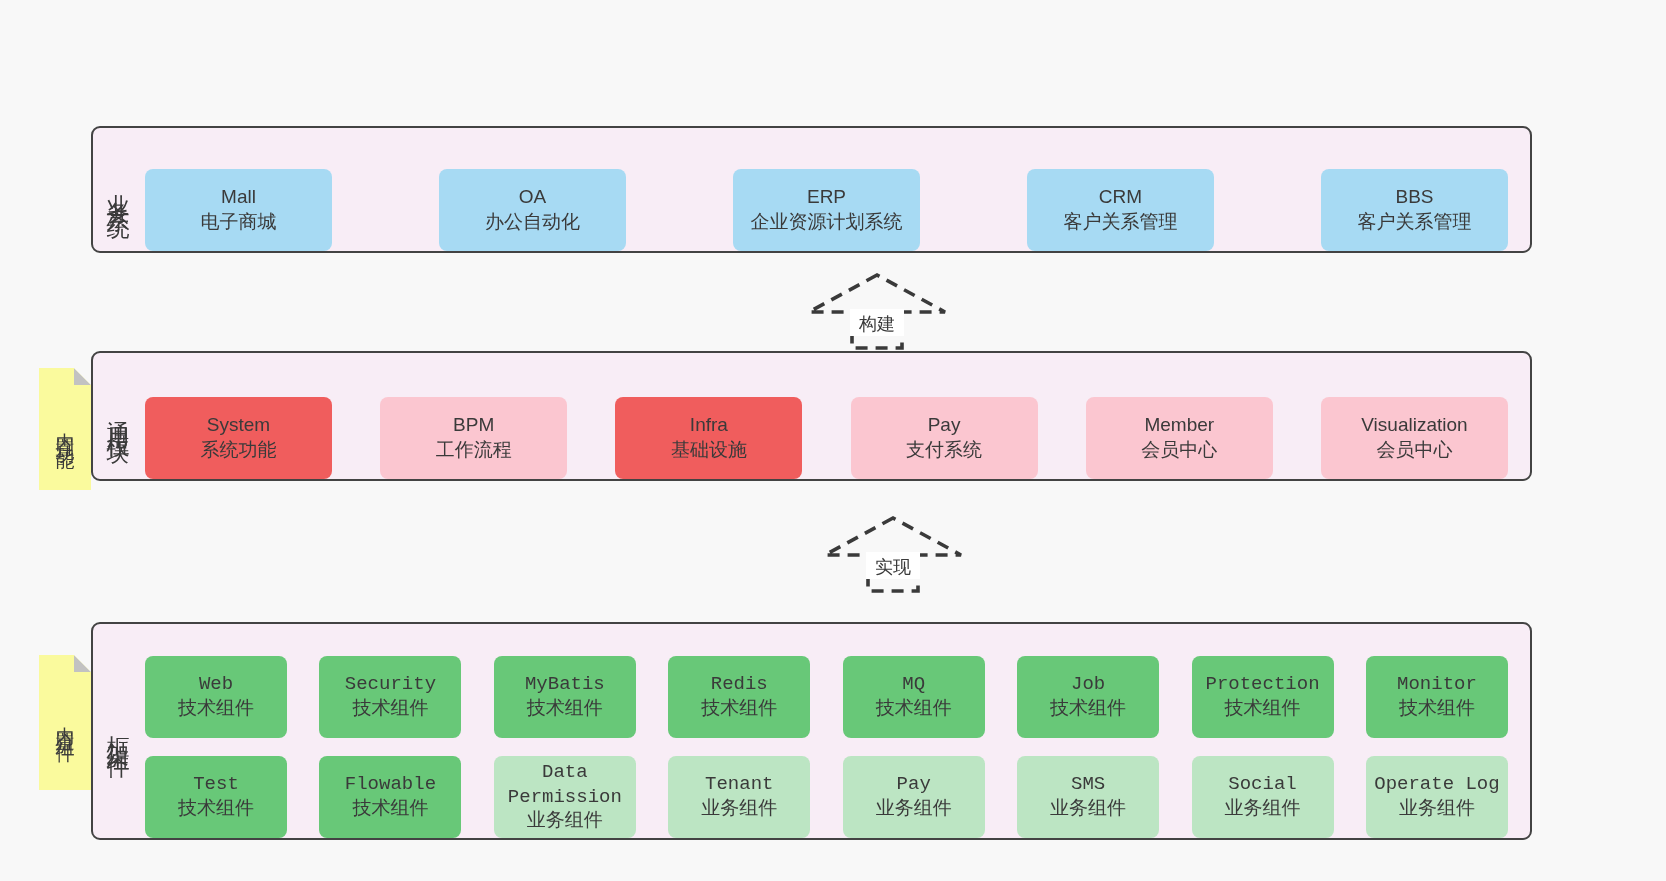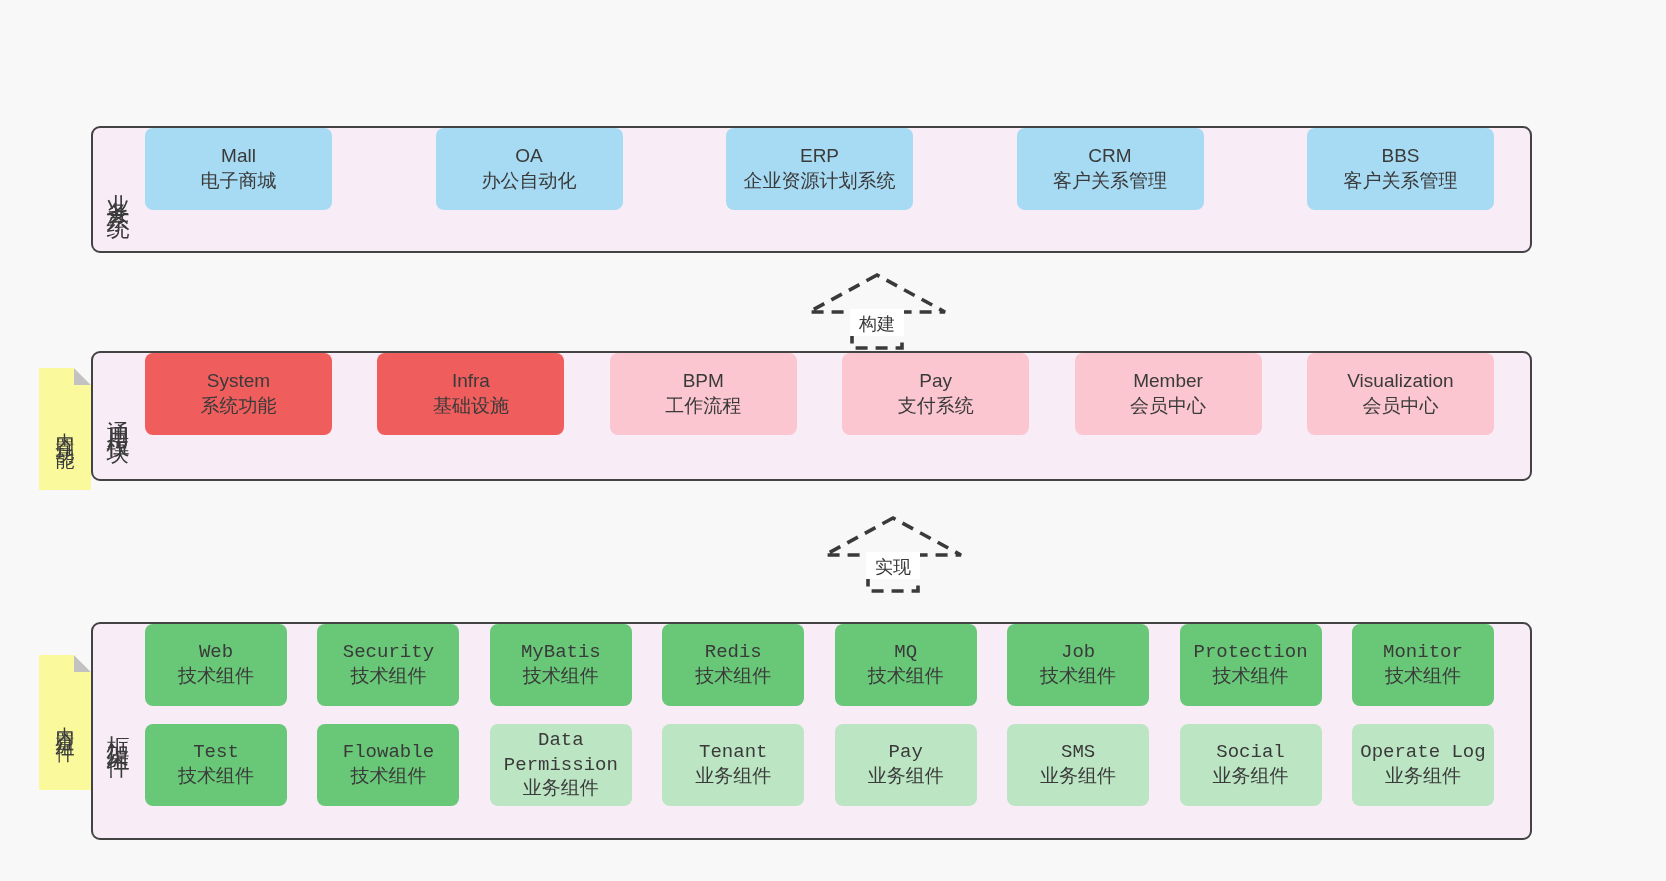--- a/index.html
+++ b/index.html
@@ -16,22 +16,22 @@
          border:2px solid var(--layer-border);border-radius:9px;display:flex;z-index:1;}
   #layer-business{top:126px;height:127px;}
   #layer-modules{top:351px;height:130px;}
   #layer-framework{top:622px;height:218px;}
 
   .layer-label{width:52px;display:flex;align-items:center;justify-content:center;
 ate  color:var(--text);}
   .layer-label span{writing-mode:vertical-rl;text-orientation:upright;
     font-size:23px;letter-spacing:7px;color:var(--text);font-weight:400;}
 
-  .boxes-area{flex:1;display:flex;flex-direction:column;justify-content:flex-start;
-    gap:18px;padding-right:36px;}
+  .boxes-area{flex:1;display:flex;flex-direction:column;justify-content:flex-end;
+    gap:18px;padding-right:22px;}
   .row{display:flex;justify-content:space-between;}
 
   .box{height:82px;border-radius:8px;display:flex;flex-direction:column;
     align-items:center;justify-content:center;text-align:center;
     font-size:19px;line-height:1.3;color:var(--text);padding:2px 4px;}
   .row-6 .box{width:187px;}
   .row-8 .box{width:142px;font-family:Liberation Mono, monospace;}
   .box .t,.box .s{display:block;}
   .blue{background:var(--blue);}
   .red{background:var(--red);}
@@ -105,27 +105,27 @@
   <div class="layer" id="layer-modules">
     <div class="layer-label">
       <span>通用模块</span>
     </div>
     <div class="boxes-area">
       <div class="row row-6">
         <div class="box red">
           <span class="t">System</span>
           <span class="s">系统功能</span>
         </div>
+        <div class="box pink">
+          <span class="t">BPM</span>
+          <span class="s">工作流程</span>
+        </div>
         <div class="box red">
           <span class="t">Infra</span>
           <span class="s">基础设施</span>
-        </div>
-        <div class="box pink">
-          <span class="t">BPM</span>
-          <span class="s">工作流程</span>
         </div>
         <div class="box pink">
           <span class="t">Pay</span>
           <span class="s">支付系统</span>
         </div>
         <div class="box pink">
           <span class="t">Member</span>
           <span class="s">会员中心</span>
         </div>
         <div class="box pink">

